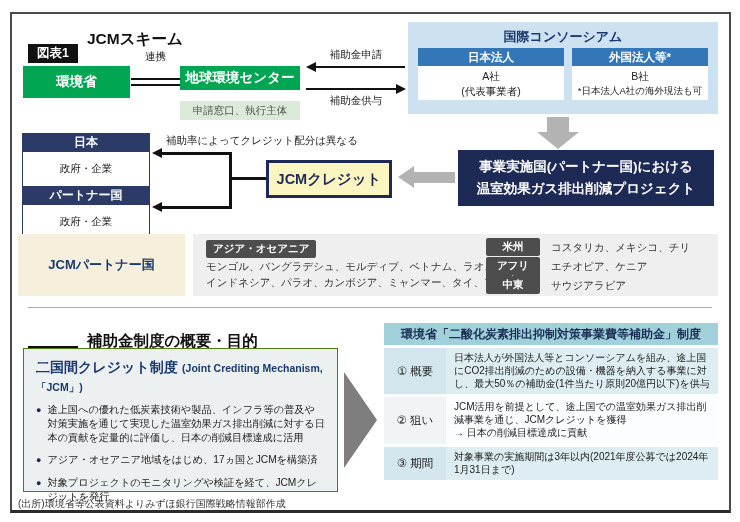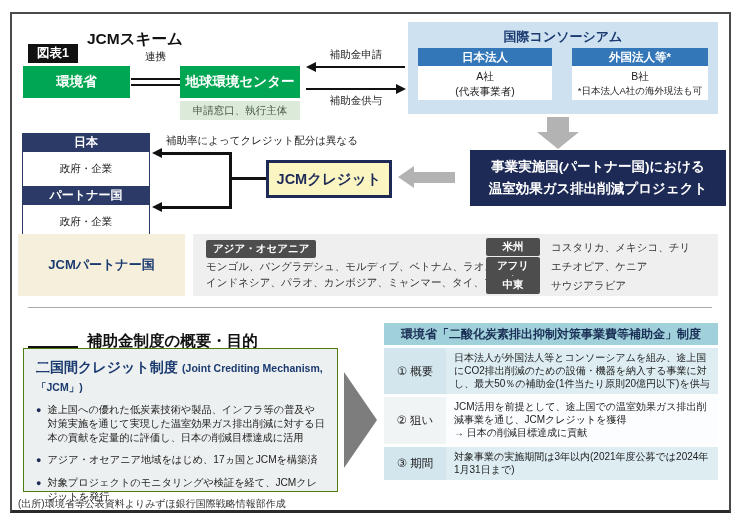--- a/index.html
+++ b/index.html
@@ -66,52 +66,52 @@
   <div class="frame"></div>
 
   <div class="abs fig-head" style="left:28px; top:16px;">
     <span class="fig-tag">図表1</span>
     <span class="fig-title">JCMスキーム</span>
   </div>
 
   <div class="abs green-box" style="left:23px; top:66px; width:107px; height:32px;">環境省</div>
   <div class="abs small-label" style="left:131px; top:50px; width:49px;">連携</div>
   <div class="abs" style="left:131px; top:78px; width:49px; height:8px; border-top:2px solid #111; border-bottom:2px solid #111;"></div>
-  <div class="abs green-box" style="left:180px; top:66px; width:120px; height:32px;">地球環境センター</div>
+  <div class="abs green-box" style="left:180px; top:66px; width:120px; height:24px;">地球環境センター</div>
   <div class="abs subgreen" style="left:180px; top:101px; width:120px; height:19px;">申請窓口、執行主体</div>
 
   <div class="abs small-label" style="left:306px; top:48px; width:100px;">補助金申請</div>
   <div class="abs arrow-left-head" style="left:306px; top:62px;"></div>
   <div class="abs hline" style="left:315px; top:66px; width:90px; height:2px;"></div>
   <div class="abs hline" style="left:306px; top:88px; width:90px; height:2px;"></div>
   <div class="abs arrow-right-head" style="left:396px; top:84px;"></div>
   <div class="abs small-label" style="left:306px; top:94px; width:100px;">補助金供与</div>
 
   <div class="abs consortium" style="left:408px; top:22px; width:310px; height:92px;">
     <div class="cons-title" style="margin-top:6px;">国際コンソーシアム</div>
-    <div class="abs" style="left:10px; top:26px; width:134px;">
+    <div class="abs" style="left:10px; top:26px; width:146px;">
       <div class="cons-sub-head">日本法人</div>
       <div class="cons-sub-body">
         <div>A社</div>
         <div>(代表事業者)</div>
       </div>
     </div>
     <div class="abs" style="left:164px; top:26px; width:136px;">
       <div class="cons-sub-head">外国法人等*</div>
       <div class="cons-sub-body" style="font-size:9.5px;">
         <div style="font-size:10.5px;">B社</div>
         <div>*日本法人A社の海外現法も可</div>
       </div>
     </div>
   </div>
 
   <div class="abs gray" style="left:547px; top:117px; width:22px; height:15px;"></div>
   <div class="abs" style="left:537px; top:132px; width:0; height:0; border-left:21px solid transparent; border-right:21px solid transparent; border-top:17px solid #b3b3b3;"></div>
 
-  <div class="abs navy-box" style="left:470px; top:150px; width:256px; height:56px;">事業実施国(パートナー国)における
+  <div class="abs navy-box" style="left:458px; top:150px; width:256px; height:56px;">事業実施国(パートナー国)における
 温室効果ガス排出削減プロジェクト</div>
 
   <div class="abs" style="left:398px; top:166px; width:0; height:0; border-top:11px solid transparent; border-bottom:11px solid transparent; border-right:16px solid #b3b3b3;"></div>
   <div class="abs gray" style="left:413px; top:172px; width:42px; height:11px;"></div>
 
   <div class="abs small-label" style="left:166px; top:134px; width:230px; text-align:left;">補助率によってクレジット配分は異なる</div>
   <div class="abs credit-box" style="left:266px; top:160px; width:126px; height:38px;">JCMクレジット</div>
   <div class="abs hline" style="left:229px; top:177px; width:37px; height:3px;"></div>
   <div class="abs hline" style="left:229px; top:152px; width:3px; height:57px;"></div>
   <div class="abs hline" style="left:161px; top:152px; width:68px; height:3px;"></div>

